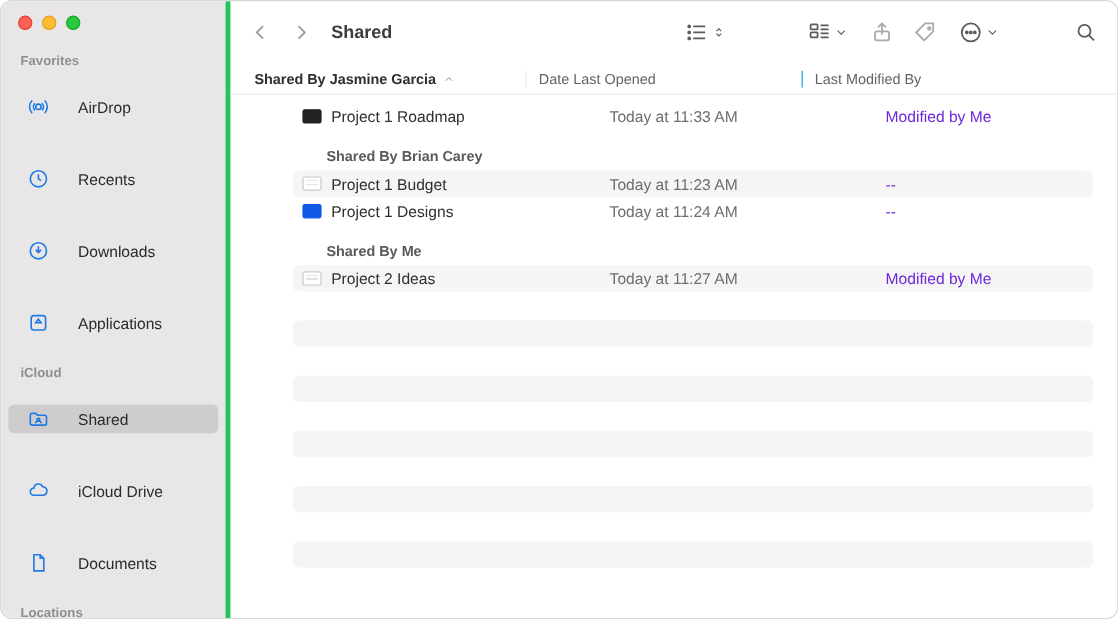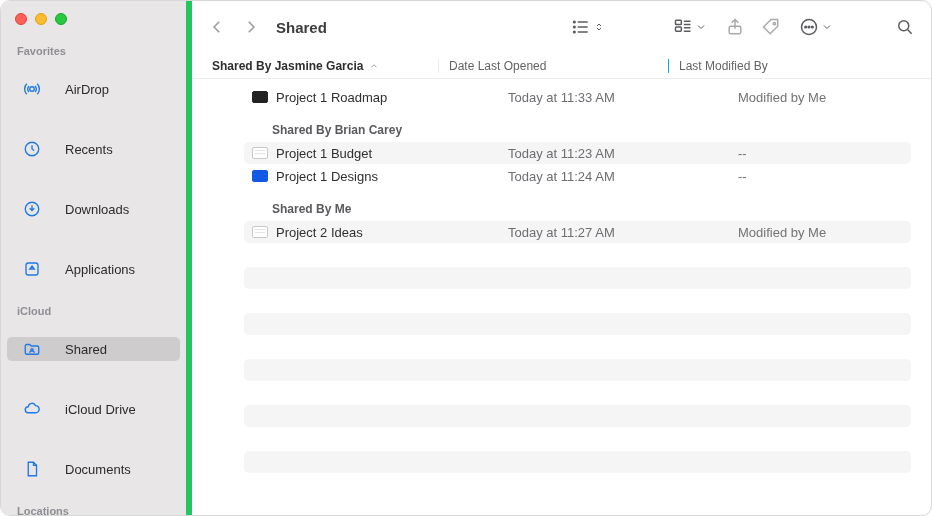--- a/index.html
+++ b/index.html
@@ -18,21 +18,21 @@
     border: 1px solid #d8d8d8;
     border-radius: 10px;
     display: flex;
     overflow: hidden;
     background: #fff;
   }
   
   .sidebar {
     width: 191px;
     background: #e9e6e7;
-    border-right: 6px solid #22c55e;
+    border-right: 4px solid #22c55e;
     padding-top: 8px;
     display: flex;
     flex-direction: column;
   }
   .traffic-lights {
     display: flex;
     gap: 8px;
     padding: 4px 0 14px 14px;
   }
   .traffic-lights .dot {
@@ -152,21 +152,21 @@
     position:relative;
   }
   .thumb.black { background:#222; border-color:#222;}
   .thumb.blue  { background:#1259e6; border-color:#1259e6;}
   .thumb.white::after{
     content:""; position:absolute; left:2px; right:2px; top:2px; bottom:2px;
     background:repeating-linear-gradient(#e3e3e3 0 1px, transparent 1px 3px);
   }
   .row .fname { flex:0 0 232px; font-size:13px; color:#2f2f2f;}
   .row .fdate { flex:0 0 230px; font-size:13px; color:#6d6d72;}
-  .row .fmod  { flex:1; font-size:13px; color:#737373;}
+  .row .fmod  { flex:1; font-size:13px; color:#6d28d9;}
 
   .filler-row {
     height:22px; margin:1px 8px; border-radius:5px;
   }
   .filler-row.striped { background:#f5f5f6; }
 
   svg { display:block; }
 </style>
 </head>
 <body>

